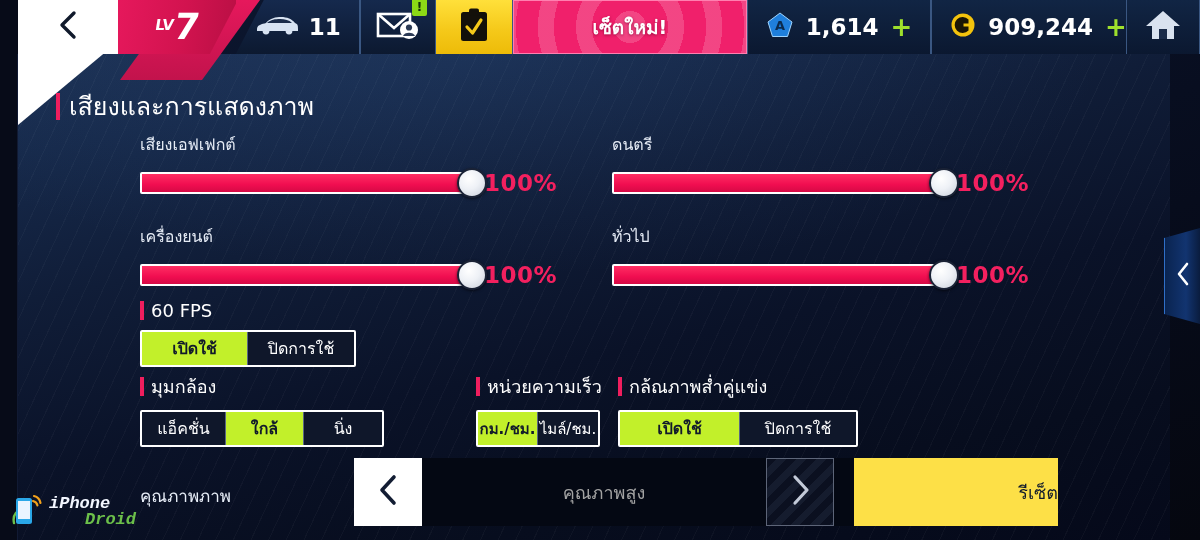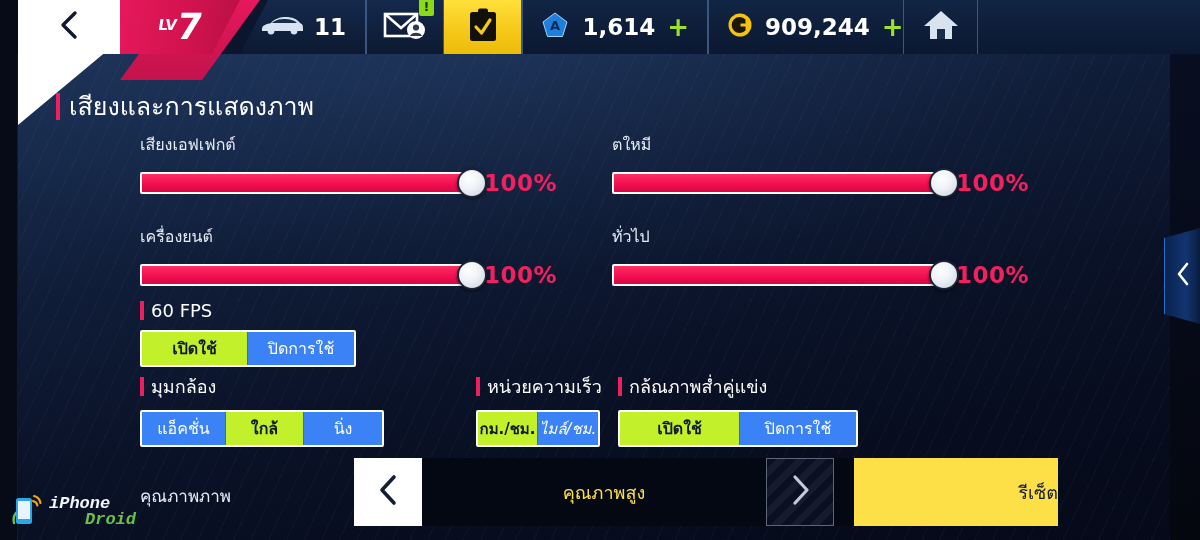--- a/index.html
+++ b/index.html
@@ -151,21 +151,21 @@
     border: 2px solid #1a2235;
     box-shadow: 0 1px 3px rgba(0,0,0,0.6);
   }
   .sl-val { color: #f3205f; font-size: 23px; font-weight: 700; letter-spacing: 0.5px; }
 
   .sub-head { display: flex; align-items: center; gap: 7px; margin-bottom: 9px; }
   .sub-head .accent-bar { height: 19px; }
   .sub-head span { color: #fff; font-size: 18px; }
 
   .seg {
-    display: inline-flex; border: 2px solid #ffffff; background: #3b82f6;
+    display: inline-flex; border: 2px solid #ffffff; background: #0f172a;
     border-radius: 2px; overflow: hidden;
   }
   .seg-item {
     display: flex; align-items: center; justify-content: center;
     height: 33px; color: #ffffff; font-size: 16px;
     padding: 0 14px; border-right: 1px solid #5a6782;
     white-space: nowrap;
   }
   .seg-item:last-child { border-right: none; border-radius: 9px; }
   .seg-item.on {
@@ -174,21 +174,21 @@
 
   .block { position: absolute; }
 
   
   .footer { position: absolute; left: 18px; bottom: 0; width: 1152px; height: 88px; }
   .q-label { position: absolute; left: 122px; top: 30px; color: #e8eef8; font-size: 17px; }
   .q-bar {
     position: absolute; left: 336px; top: 6px; width: 500px; height: 68px;
     background: #040813; display: flex; align-items: center; justify-content: center;
   }
-  .q-bar span { color: #fde047; font-size: 18px; font-family: Liberation Mono, monospace; }
+  .q-bar span { color: #a3a3a3; font-size: 18px; font-family: Liberation Mono, monospace; }
   .arrow-btn {
     position: absolute; top: 6px; width: 68px; height: 68px;
     display: flex; align-items: center; justify-content: center;
   }
   .arrow-prev { left: 336px; background: #ffffff; }
   .arrow-next {
     left: 748px;
     background:
       repeating-linear-gradient(135deg, #0b1020 0px, #0b1020 7px, #151c2e 7px, #151c2e 14px);
     border: 1px solid #5d6578;
@@ -271,20 +271,23 @@
     <div class="tb-nav tb-task">
       <span>
         <svg width="34" height="36" viewBox="0 0 34 36">
           <rect x="4" y="5" width="26" height="29" rx="2.5" fill="#13100a"></rect>
           <rect x="12" y="1.5" width="10" height="7" rx="2" fill="#13100a"></rect>
           <polyline points="10,20 15.5,26 24,13" fill="none" stroke="#f5c91a" stroke-width="3.2" stroke-linecap="round" stroke-linejoin="round"></polyline>
         </svg>
       </span>
     </div>
 
+    <div class="tb-banner">
+      <span>เซ็ตใหม่!</span>
+    </div>
 
     <div class="tb-cur cur-tokens">
       <span>
         <svg width="28" height="28" viewBox="0 0 28 28">
           <polygon points="14,2 26,11 21.5,25.5 6.5,25.5 2,11" fill="#1f7fdc"></polygon>
           <polygon points="14,2 26,11 21.5,25.5 6.5,25.5 2,11" fill="none" stroke="#9fd4ff" stroke-width="1"></polygon>
           <text x="14" y="19" font-size="13" font-weight="700" fill="#0b2a4d" text-anchor="middle" font-family="DejaVu Sans">A</text>
         </svg>
       </span>
       <span class="cur-val">1,614</span>
@@ -334,21 +337,21 @@
       <div class="sl-row">
         <div class="sl-track">
           <div class="sl-fill" style="width:100%"></div>
           <div class="sl-knob" style="left:100%"></div>
         </div>
         <div class="sl-val">100%</div>
       </div>
     </div>
 
     <div class="slider-group" style="left:594px; top:78px;">
-      <div class="sl-label">ตใหมี</div>
+      <div class="sl-label">ดนตรี</div>
       <div class="sl-row">
         <div class="sl-track">
           <div class="sl-fill" style="width:100%"></div>
           <div class="sl-knob" style="left:100%"></div>
         </div>
         <div class="sl-val">100%</div>
       </div>
     </div>
 
     <div class="slider-group" style="left:122px; top:170px;">
@@ -396,21 +399,21 @@
       </div>
     </div>
 
     <div class="block" style="left:458px; top:318px;">
       <div class="sub-head">
         <i class="accent-bar"></i>
         <span>หน่วยความเร็ว</span>
       </div>
       <div class="seg">
         <div class="seg-item on" style="width:60px;font-size:15px;padding:0 4px;">กม./ชม.</div>
-        <div class="seg-item" style="width:60px;font-size:15px;padding:0 4px;font-style:italic;">ไมล์/ชม.</div>
+        <div class="seg-item" style="width:60px;font-size:15px;padding:0 4px;">ไมล์/ชม.</div>
       </div>
     </div>
 
     <div class="block" style="left:600px; top:318px;">
       <div class="sub-head">
         <i class="accent-bar"></i>
         <span>กล้ณภาพส่ำคู่แข่ง</span>
       </div>
       <div class="seg">
         <div class="seg-item on" style="width:120px;">เปิดใช้</div>

